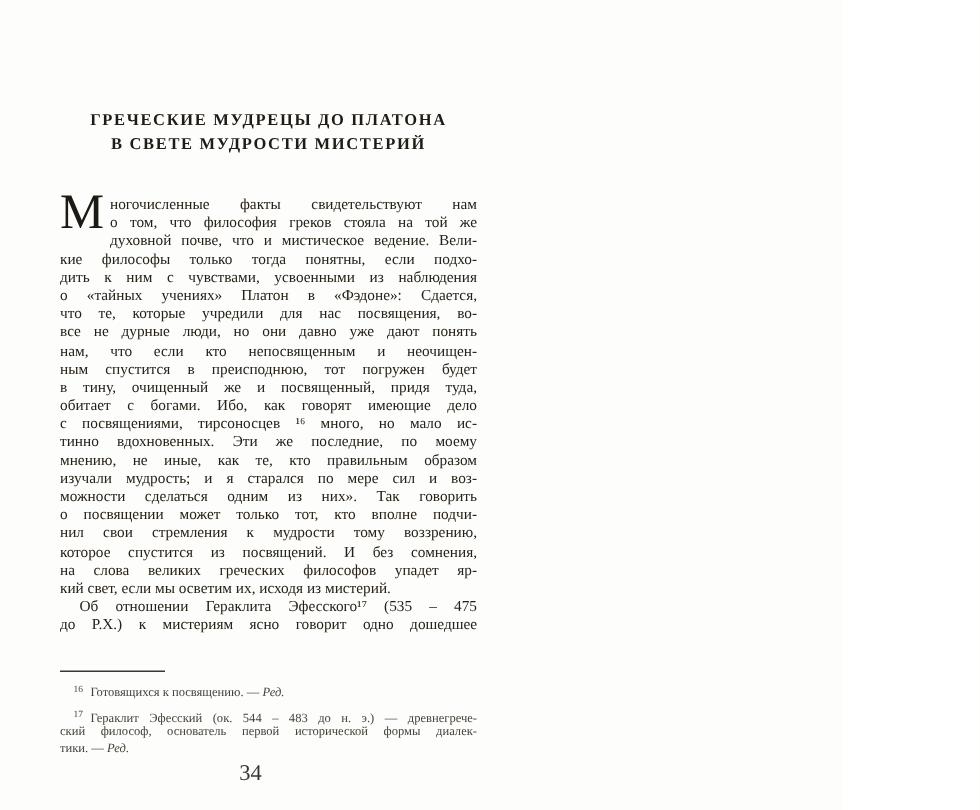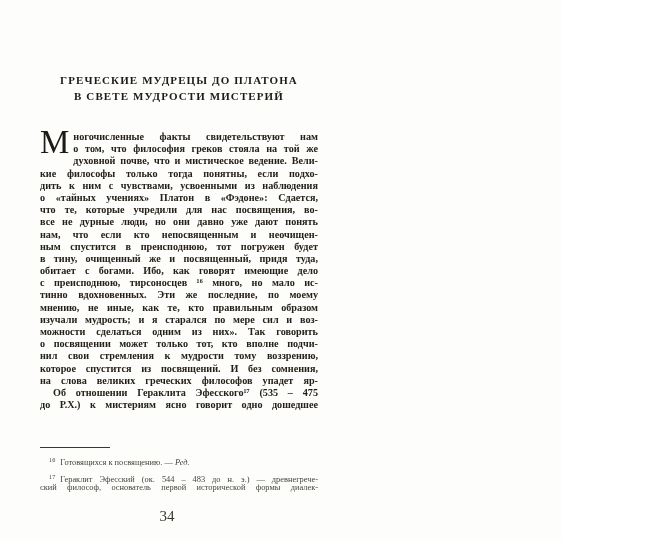--- a/index.html
+++ b/index.html
@@ -32,21 +32,20 @@
   .body-block { position: absolute; font-size: 10.2px; }
   #left-body  { left: 40px;  top: 131px; width: 278px; }
 
   .bline {
     height: 12.2px;
     line-height: 12.2px;
     text-align: justify;
     text-align-last: justify;
     white-space: normal;
     overflow: visible;
-    font-weight: bold;
   }
   .bline.end    { text-align-last: left; }
   .bline.indent { text-indent: 13px; }
 
   .dropcap {
     float: left;
     font-size: 33px;
     line-height: 22px;
     height: 24.4px;
     padding-right: 4px;
@@ -122,57 +121,61 @@
         <div class="bline">все не дурные люди, но они давно уже дают понять</div>
 
         <div class="bline">нам, что если кто непосвященным и неочищен-</div>
 
         <div class="bline">ным спустится в преисподнюю, тот погружен будет</div>
 
         <div class="bline">в тину, очищенный же и посвященный, придя туда,</div>
 
         <div class="bline">обитает с богами. Ибо, как говорят имеющие дело</div>
 
-        <div class="bline">с преисподнюю, тирсоносцев ¹⁶ много, но мало ис-</div>
+        <div class="bline">с посвящениями, тирсоносцев ¹⁶ много, но мало ис-</div>
 
         <div class="bline">тинно вдохновенных. Эти же последние, по моему</div>
 
         <div class="bline">мнению, не иные, как те, кто правильным образом</div>
 
         <div class="bline">изучали мудрость; и я старался по мере сил и воз-</div>
 
         <div class="bline">можности сделаться одним из них». Так говорить</div>
 
         <div class="bline">о посвящении может только тот, кто вполне подчи-</div>
 
         <div class="bline">нил свои стремления к мудрости тому воззрению,</div>
 
         <div class="bline">которое спустится из посвящений. И без сомнения,</div>
 
         <div class="bline">на слова великих греческих философов упадет яр-</div>
 
+        <div class="bline end">кий свет, если мы осветим их, исходя из мистерий.</div>
 
         <div class="bline indent">Об отношении Гераклита Эфесского¹⁷ (535 – 475</div>
 
         <div class="bline">до Р.Х.) к мистериям ясно говорит одно дошедшее</div>
       </div>
 
     <div class="fn-sep" id="left-sep"></div>
 
     <div class="fn-block" id="left-fn-16">
       <div class="fn-line fn-first">
         <sup class="fnm">16</sup><span>Готовящихся к посвящению. — </span><em>Ред.</em>
       </div>
     </div>
 
     <div class="fn-block" id="left-fn-17">
       <div class="fn-line fj fn-first">
         <sup class="fnm">17</sup><span>Гераклит Эфесский (ок. 544 – 483 до н. э.) — древнегрече-</span>
       </div>
       <div class="fn-line fj">ский философ, основатель первой исторической формы диалек-</div>
+      <div class="fn-line">
+        <span>тики. — </span><em>Ред.</em>
+      </div>
     </div>
 
     <div class="page-num" id="page-num-left">34</div>
   </div>
 
   <div class="page" id="right-page">
     
 
     
 

